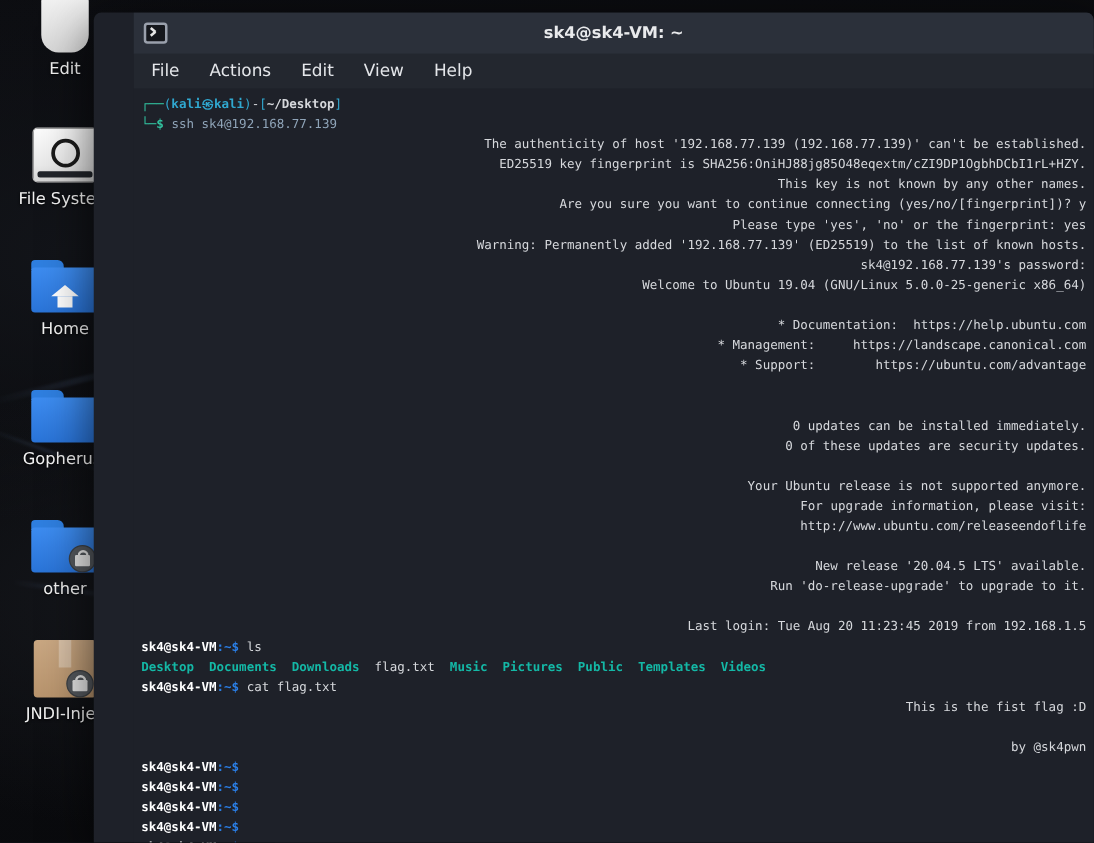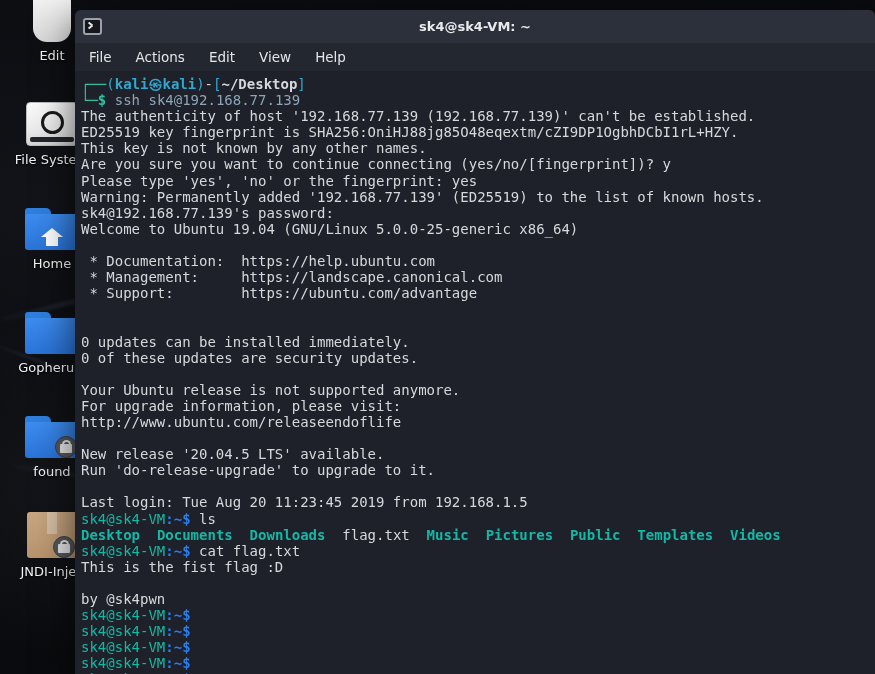--- a/index.html
+++ b/index.html
@@ -174,21 +174,21 @@
 
   
   #term {
     position: absolute;
     left: 75px; top: 10px;
     width: 800px; height: 664px;
     background: #1e2129;
     border-radius: 6px 6px 0 0;
     box-shadow: 0 10px 40px rgba(0,0,0,.65);
     overflow: hidden;
-    display: flex; flex-direction: column;
+    display: flex; flex-direction: column; padding-left: 32px;
   }
   #term .titlebar {
     height: 33px;
     display: flex; align-items: center;
     position: relative;
     background: #2b303a;
     padding: 0 8px;
     flex: none;
   }
   #term .titlebar .tico {
@@ -227,38 +227,38 @@
     background: #23272f;
     color: #e4e6ea;
     font-size: 13.5px;
     flex: none;
   }
   #term .menubar .mi { cursor: default; }
   #term .screen {
     flex: 1 1 auto;
     padding: 5px 6px 0 6px;
     font-family: "DejaVu Sans Mono", monospace;
-    font-size: 14px;
+    font-size: 10px;
     line-height: 16.1px;
     color: #d6d8dc;
     white-space: pre;
     overflow: hidden;
     background: #1e2129;
   }
   .c-kali-br   { color: #30a8d0; font-weight: bold; }
   .c-kali-box  { color: #32c3a0; }
   .c-kali-par  { color: #30a8d0; }
   .c-dash      { color: #d2d4d8; }
   .c-path      { color: #d6d8dc; font-weight: bold; }
   .c-dollar    { color: #32c3a0; font-weight: bold; }
   .c-cmd       { color: #8fa4b8; }
-  .c-green     { color: #14b8a6; font-weight: normal; }
+  .c-green     { color: #ffffff; font-weight: bold; }
   .c-blue      { color: #2a7fe8; font-weight: bold; }
   .c-bluep     { color: #14b8a6; font-weight: bold; }
-  .c-plain     { color: #d6d8dc; }
+  .c-plain     { color: #d6d8dc; text-align: right; }
 </style>
 </head>
 <body>
 
 <div id="desktop">
   <div class="wall-streak" style="left:-10px; top:300px; width:160px; height:5px; transform:rotate(-14deg);"></div>
   <div class="wall-streak" style="left:10px; top:470px; width:90px; height:4px; transform:rotate(8deg);"></div>
   <div class="wall-streak" style="left:-20px; top:360px; width:120px; height:3px; transform:rotate(20deg);"></div>
 
   <div class="dicon" style="left:0px; top:-8px;">
@@ -303,21 +303,21 @@
     <div class="glyph">
       <div class="folder">
           <div class="tab"></div>
           <div class="body"></div>
         <div class="lock-badge">
           <div class="shackle"></div>
             <div class="body2"></div>
         </div>
       </div>
     </div>
-    <div class="label">found</div>
+    <div class="label">other</div>
   </div>
 
   <div class="dicon" style="left:0px; top:508px;">
     <div class="glyph">
       <div class="pkg">
         <div class="lock-badge">
           <div class="shackle"></div>
             <div class="body2"></div>
         </div>
       </div>

